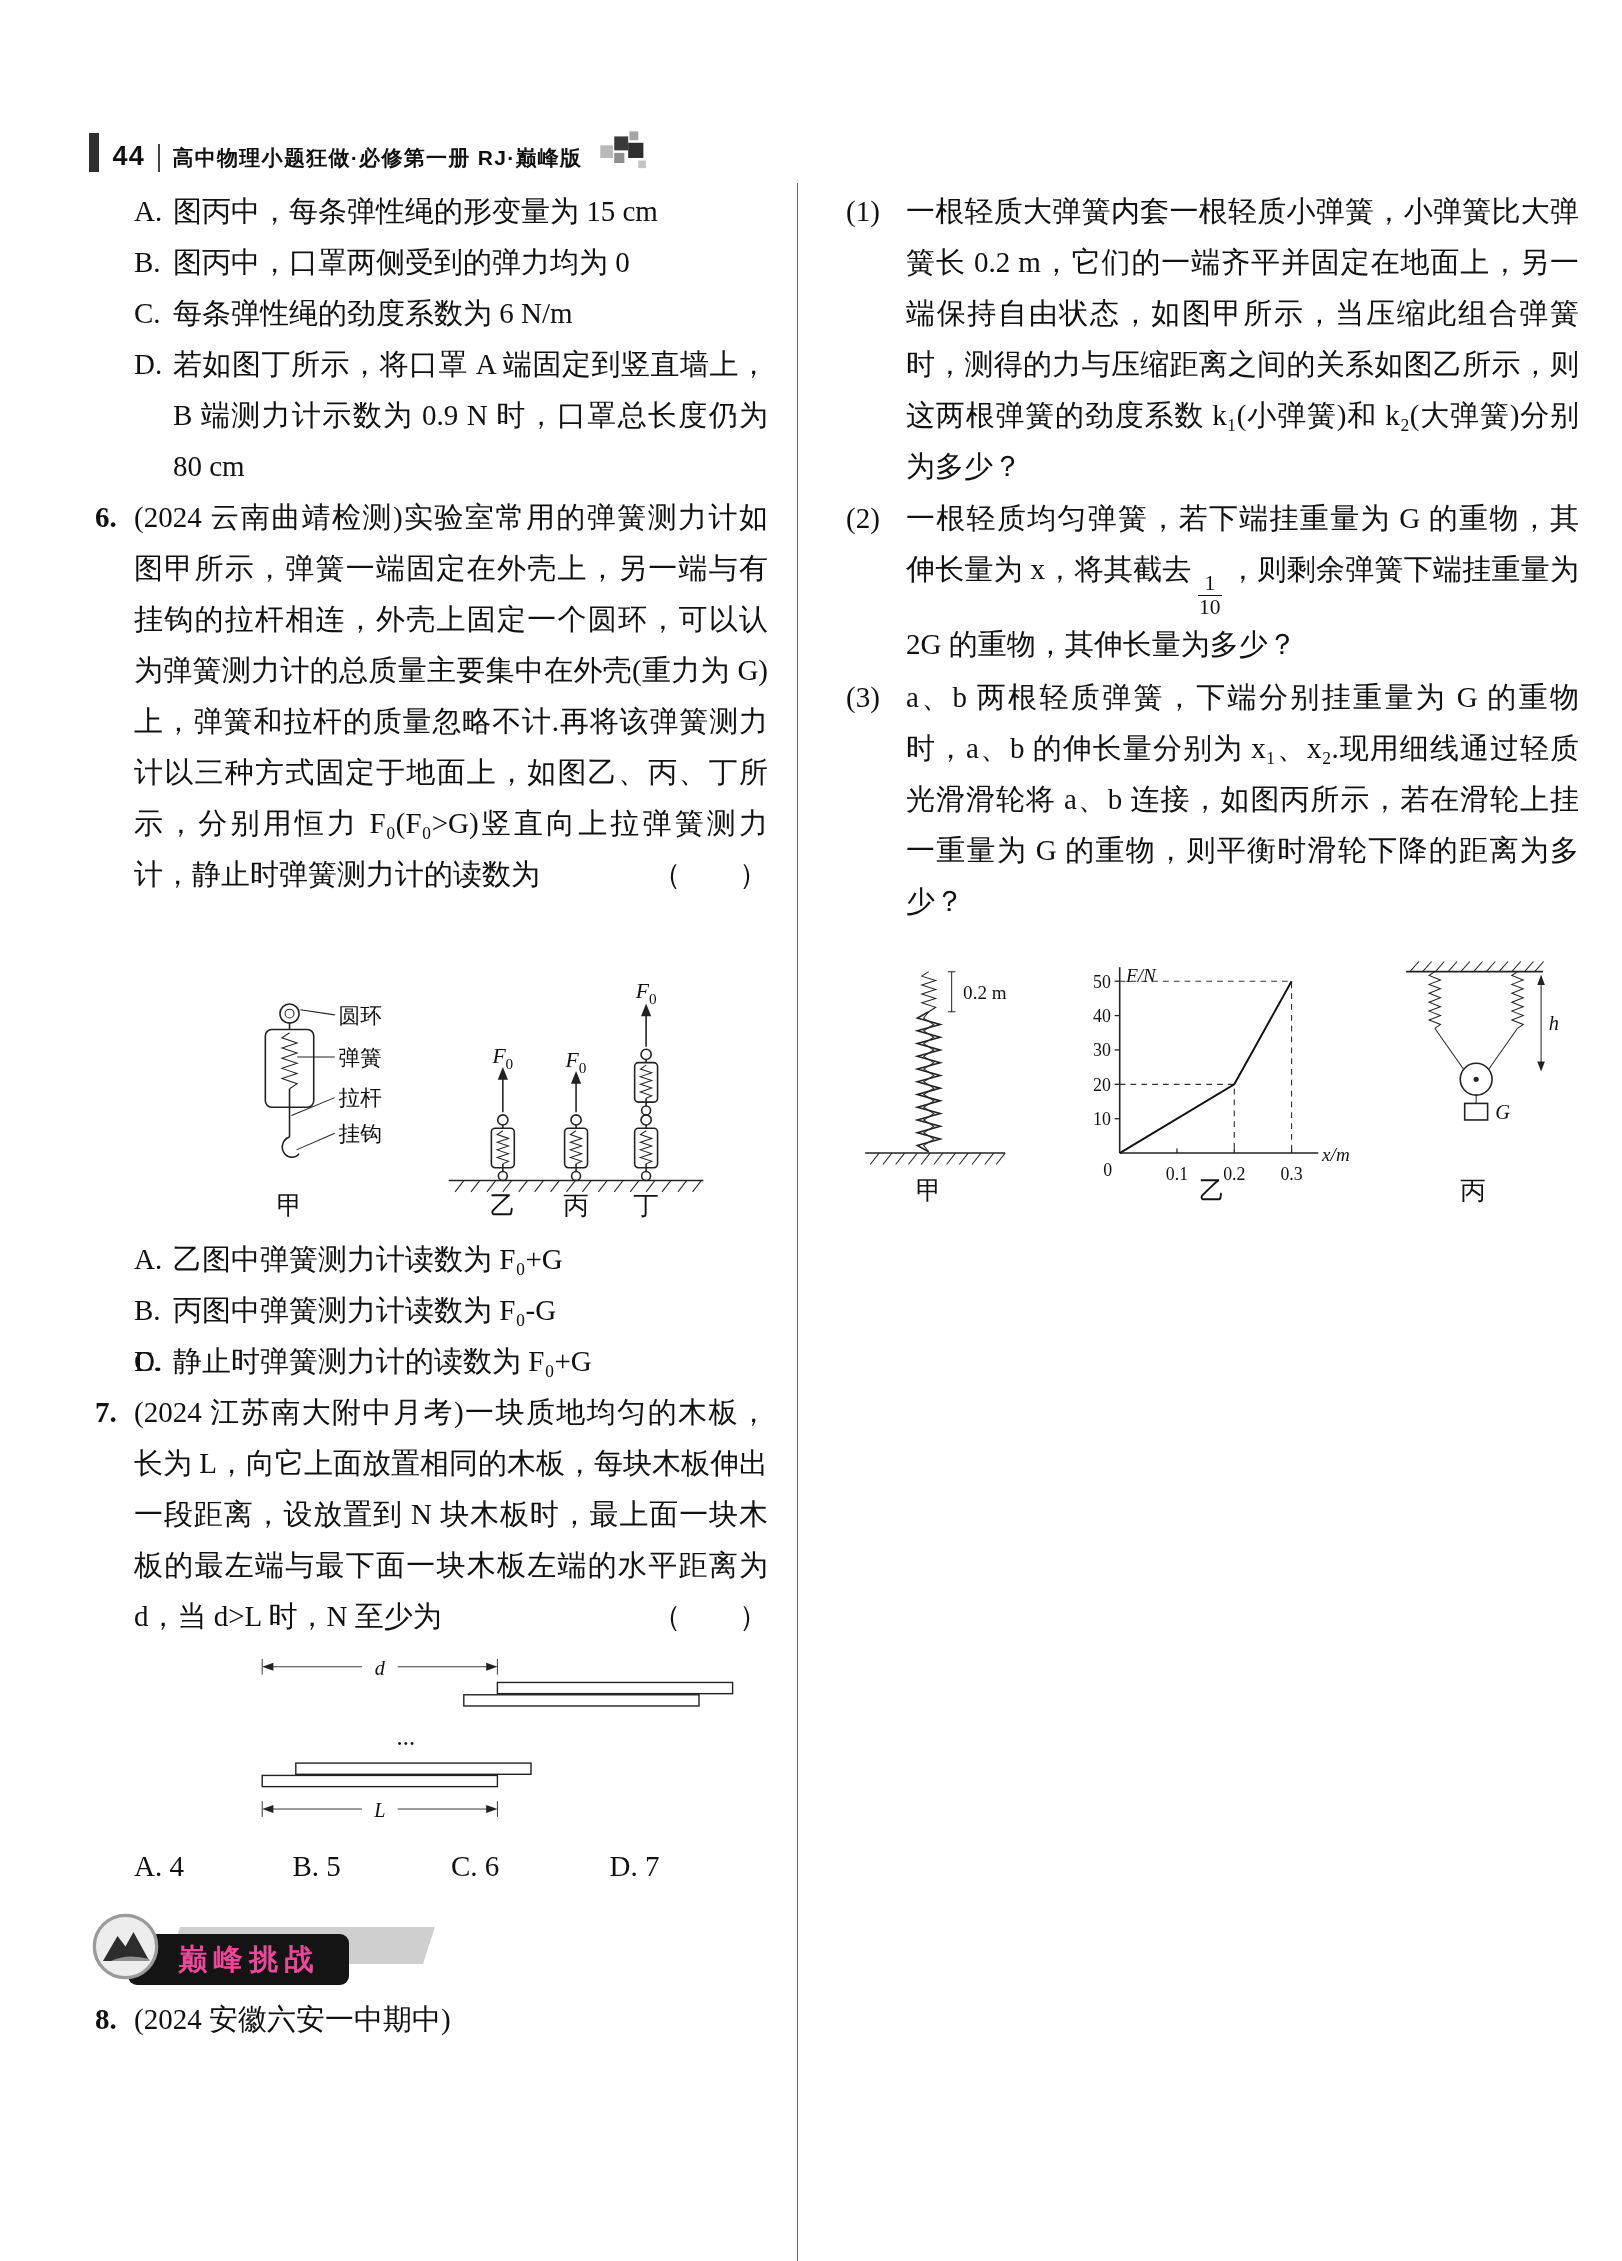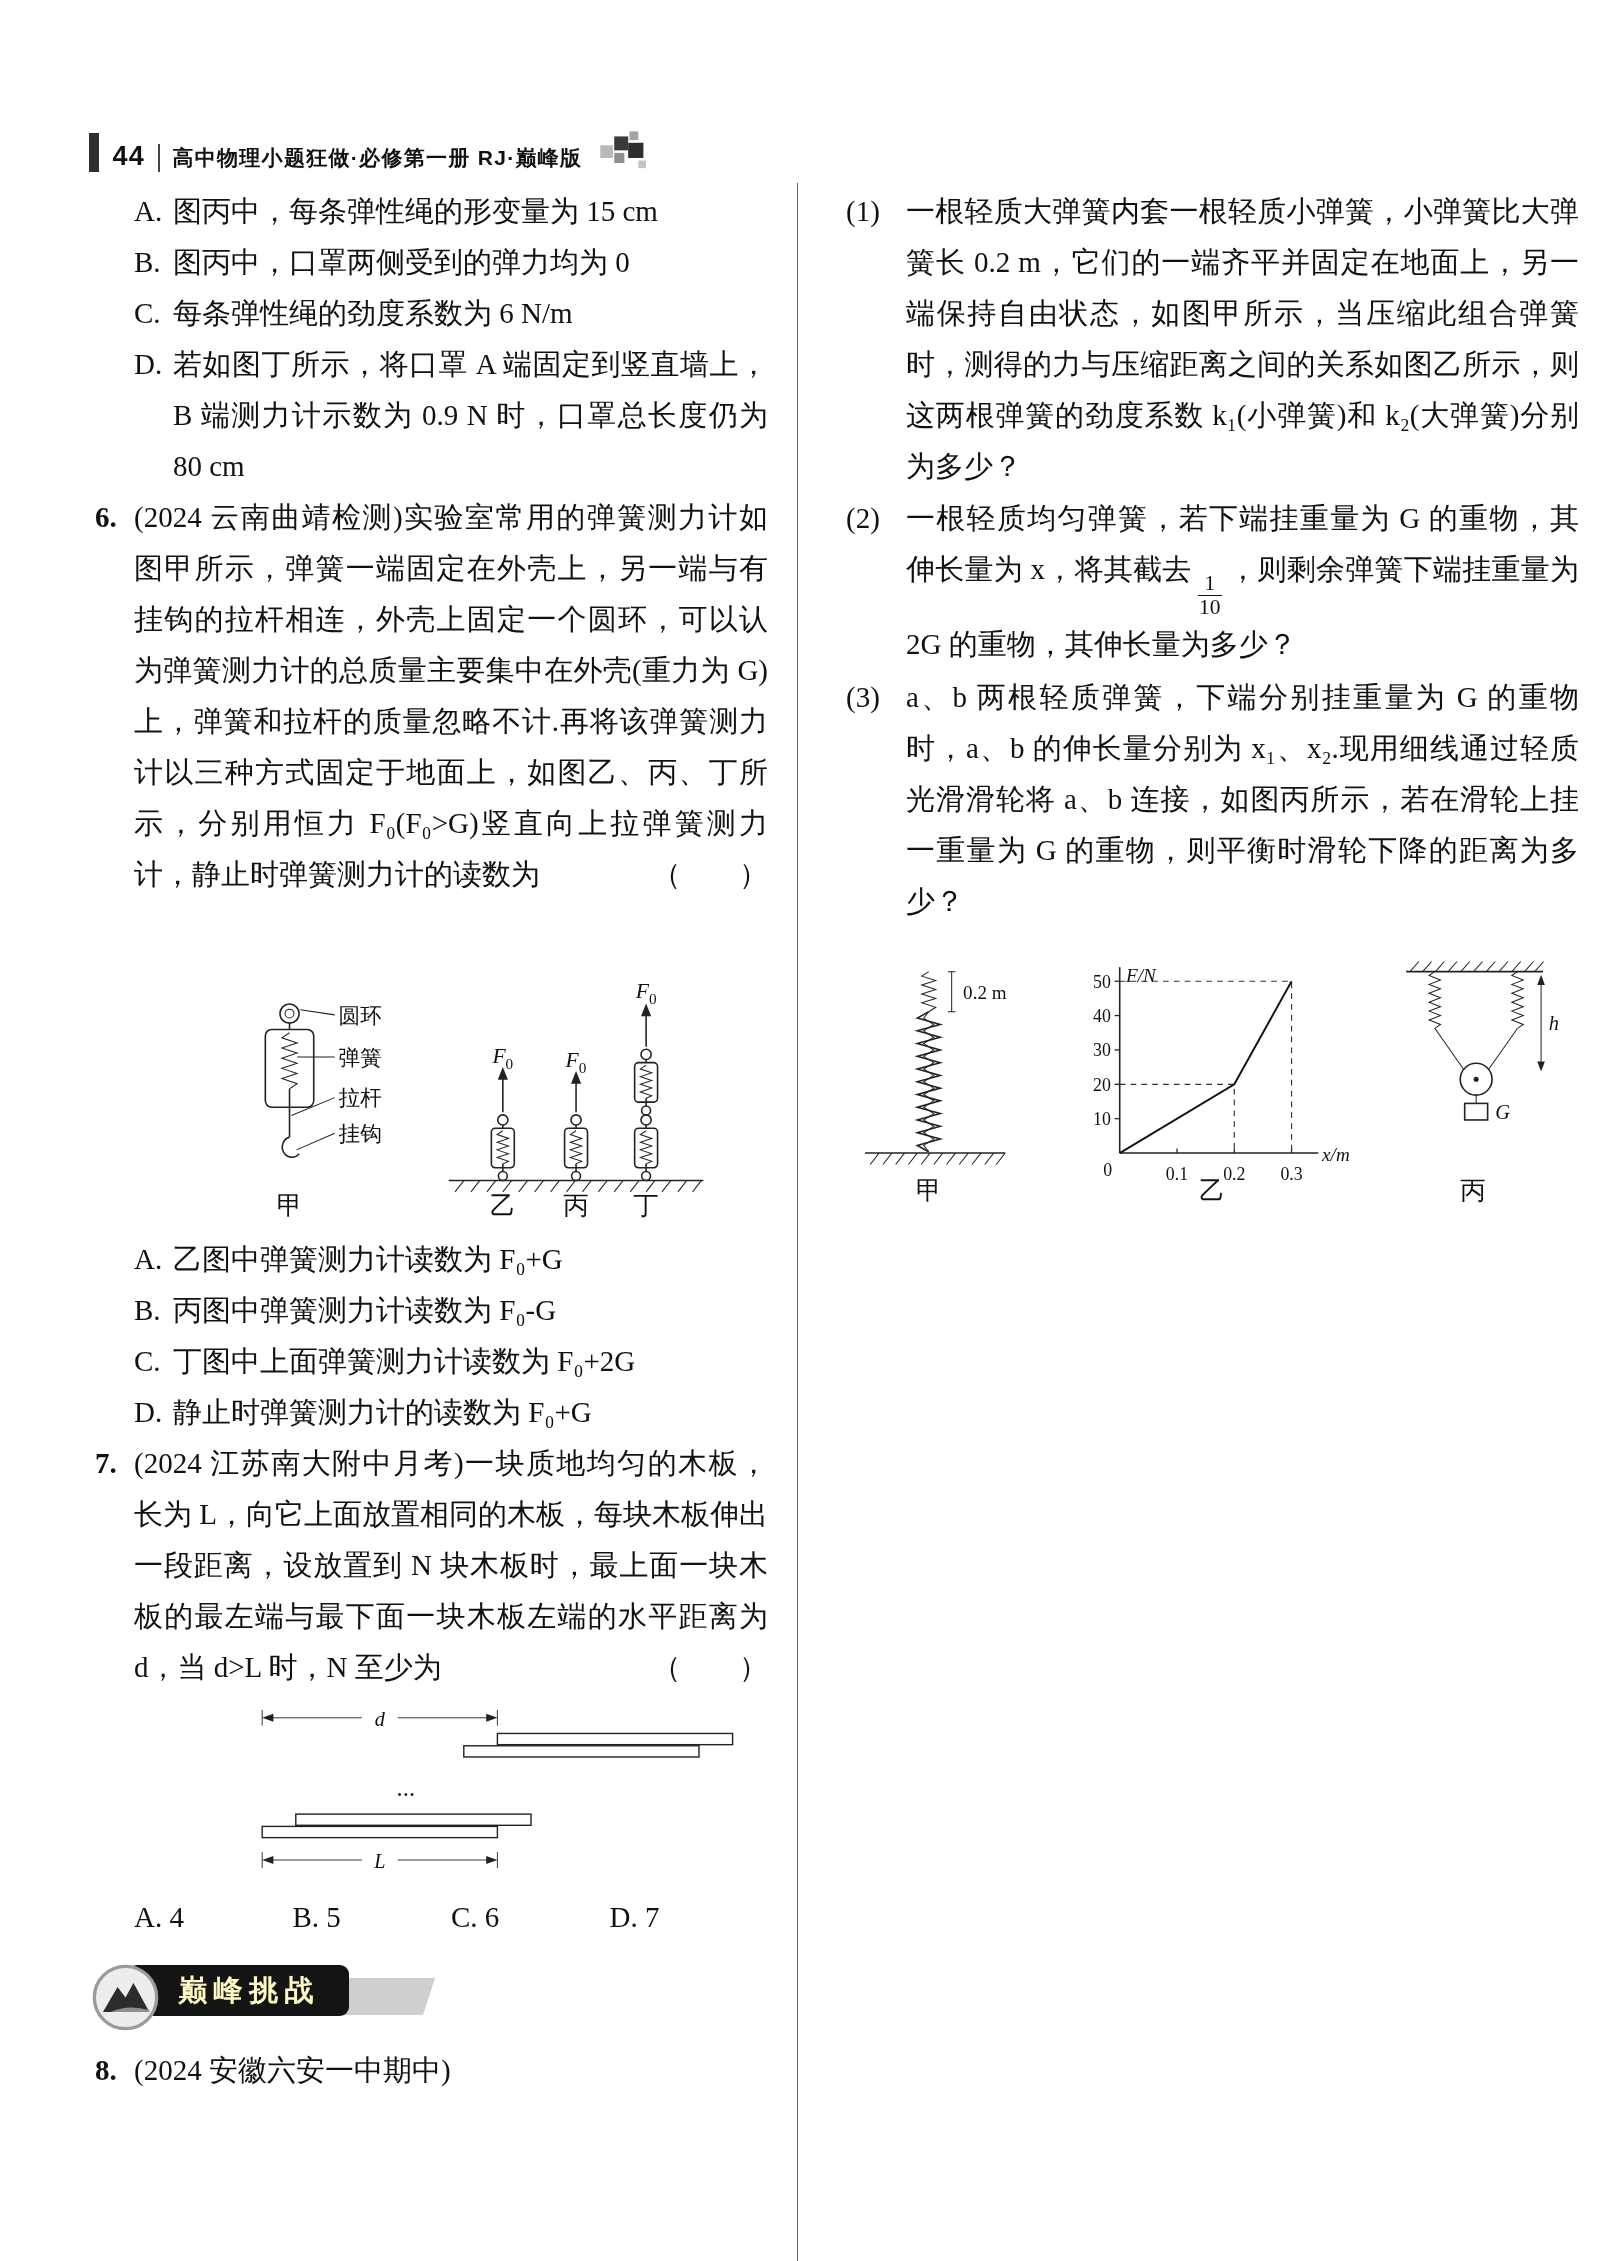--- a/index.html
+++ b/index.html
@@ -46,22 +46,22 @@
   .figR{margin:16.5px 0 0 0}
   .fig6 svg,.fig7 svg,.figR svg{display:block}
   svg text{font-family:"Liberation Serif","DejaVu Serif",serif;fill:#111}
   .sk{stroke:#222;stroke-width:2.5;fill:none}
   .skt{stroke:#222;stroke-width:1.6;fill:none}
 
   
   .badge{position:relative;height:76px;margin:19px 0 7.6px -3.8px}
   .badge-swoosh{position:absolute;left:83px;top:16.5px;width:255px;height:37px;background:#cfcfcf;
                 transform:skewX(-18deg);z-index:0}
-  .badge-pill{position:absolute;left:37px;top:3px;height:51px;min-width:221px;background:#141414;
-              border-radius:9px;color:#fef9c3;display:flex;align-items:center;padding-left:50px;
+  .badge-pill{position:absolute;left:37px;top:23px;height:51px;min-width:221px;background:#141414;
+              border-radius:9px;color:#ec4899;display:flex;align-items:center;padding-left:50px;
               font-family:"Liberation Sans","DejaVu Sans",sans-serif;font-weight:bold;
               font-size:29px;letter-spacing:6.4px;z-index:1}
   .badge-icon{position:absolute;left:0;top:1.3px;z-index:2}
 </style>
 </head>
 <body>
 
 <div class="page">
 
   <header class="header">
@@ -175,21 +175,20 @@
       <div class="option">
         <span class="olabel">A.</span>
         <span>乙图中弹簧测力计读数为 F₀+G</span>
       </div>
       <div class="option">
         <span class="olabel">B.</span>
         <span>丙图中弹簧测力计读数为 F₀-G</span>
       </div>
       <div class="option">
         <span class="olabel">C.</span>
-        <span>丁图中上面弹簧测力计读数为 F₀+2G</span>
       </div>
       <div class="option">
         <span class="olabel">D.</span>
         <span>静止时弹簧测力计的读数为 F₀+G</span>
       </div>
     </div>
 
     <div class="problem">
       <span class="qnum">7.</span>
       <div class="qtext">

